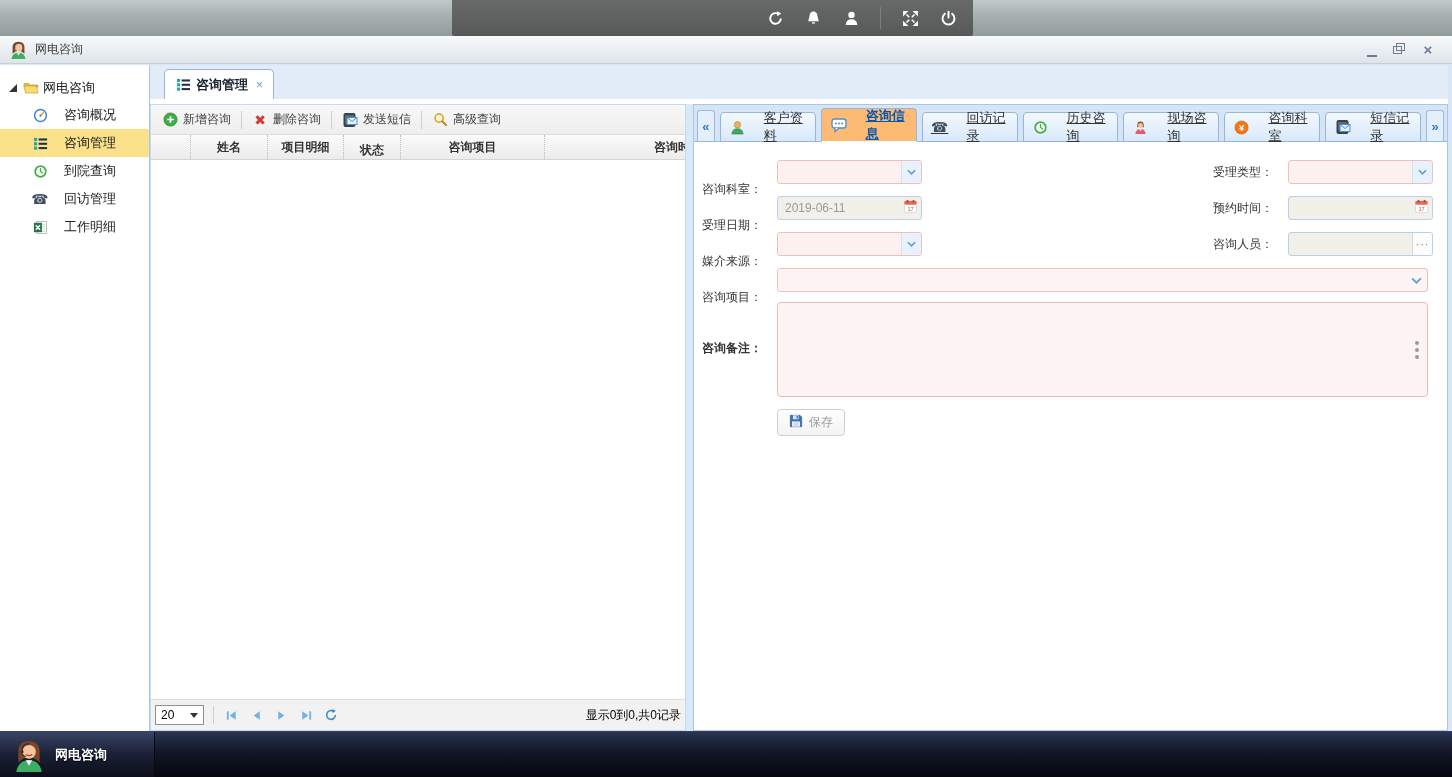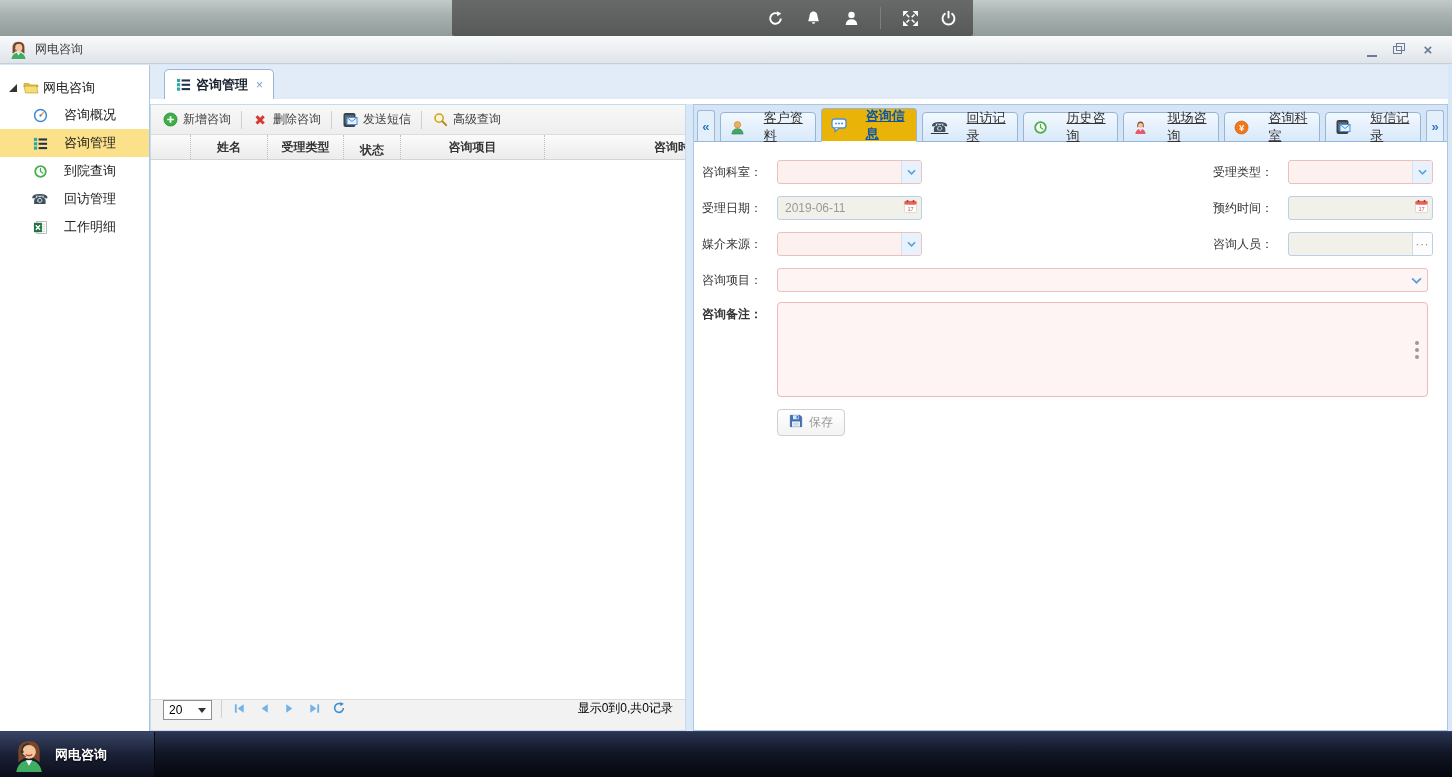--- a/index.html
+++ b/index.html
@@ -67,48 +67,48 @@
                  border-bottom:1px solid #d4d4d4; display:flex; align-items:stretch;
                  font-size:12px; font-weight:bold; color:#333; overflow:hidden; }
   .gh-cell { display:flex; align-items:center; justify-content:center; border-right:1px dotted #bdbdbd; overflow:hidden; white-space:nowrap; }
   .gh-c0 { width:40px; }  .gh-c1 { width:77px; } .gh-c2 { width:76px; } .gh-c3 { width:57px;align-items:flex-end; }
   .gh-c4 { width:144px;justify-content:center; } .gh-c5 { flex:1; border-right:none; justify-content:flex-end; }
   .gh-c5 span { margin-right:-17px; }
 
   .grid-body { flex:1; background:#fff; }
 
   .pager { height:31px; flex:0 0 31px; background:#f2f2f2; border-top:1px solid #dddddd;
-           display:flex; align-items:flex-start; gap:9px; padding:0 12px; font-size:12px; color:#000; }
+           display:flex; align-items:center; gap:9px; padding:0 4px; font-size:12px; color:#000; }
   .page-size { width:49px; height:20px; border:1px solid #8f8f8f; background:#fff; display:flex;
                align-items:center; padding:0 5px; gap:6px; cursor:pointer; justify-content:space-between; }
   .ps-arrow { width:0; height:0; border-left:4px solid transparent; border-right:4px solid transparent; border-top:5px solid #333; }
   .pager-sep { width:1px; height:18px; background:#cfcfcf; }
   .pg-btn { display:flex; align-items:center; justify-content:center; width:16px; height:16px; cursor:pointer; }
   .pager-summary { margin-left:auto; }
 
   
   .v-splitter { width:7px; flex:0 0 7px; background:#d9e8f6; cursor:col-resize; }
 
   
   .right-panel { flex:1; border:1px solid #a9c6e4; background:#fff; display:flex; flex-direction:column; min-width:0; }
   .rp-tabbar { height:37px; flex:0 0 37px; background:#d5e5f6; border-bottom:1px solid #9cb9d9;
                display:flex; align-items:flex-end; gap:5px; padding:3px 3px 0 3px; }
   .rp-scroll { width:20px; height:31px; background:#e3effb; border:1px solid #9cb9d9; border-bottom:none;
                border-radius:3px 3px 0 0; color:#2a7bd0; font-weight:bold; font-size:13px;
                display:flex; align-items:center; justify-content:center; cursor:pointer; }
   .rp-tab { height:30px; display:flex; align-items:center; gap:19px; padding:0 9px;
             background:linear-gradient(180deg,#f2f8fe,#d9e9fa); border:1px solid #93b6da;
             border-radius:4px 4px 0 0; font-size:13px; color:#333; cursor:pointer; margin-bottom:-1px;text-decoration:underline; }
-  .rp-tab.active { height:34px; background:#eab308; border-bottom:1px solid #fff; color:#0a56aa; font-weight:bold; }
+  .rp-tab.active { height:34px; background:#fdba74; border-bottom:1px solid #fff; color:#0a56aa; font-weight:bold; }
   .rp-ic { width:16px; height:16px; display:flex; align-items:center; justify-content:center; }
 
   
   .form-area { flex:1; position:relative; padding-top:12px; font-size:12px; color:#333; overflow:hidden; }
   .form-row { display:flex; align-items:center; height:36px; padding-left:8px; }
-  .f-label { width:75px; flex:0 0 75px; }
+  .f-label { width:75px; flex:0 0 75px;margin-top:34px; }
   .f-label2 { width:75px; flex:0 0 75px; margin-left:291px; }
   .combo { width:145px; height:24px; border:1px solid #eec0bd; border-radius:3px; background:#fdf1f0;
            display:flex; overflow:hidden; }
   .combo .ctext { flex:1; }
   .combo .cbtn { width:20px; background:#e8f2fc; border-left:1px solid #d2e2f2; display:flex; align-items:center; justify-content:center; cursor:pointer; }
   .datebox { width:145px; height:24px; border:1px solid #b9d1e8; border-radius:3px; background:#f1f1ea;
              display:flex; align-items:center; padding:0 3px 0 7px; }
   .datebox .dval { flex:1; color:#9a9a9a; font-size:12px; }
   .personbox { width:145px; height:24px; border:1px solid #b9d1e8; border-radius:3px; background:#f1f1ea;
                display:flex; align-items:center; overflow:hidden; }
@@ -333,21 +333,21 @@
         </div>
 
         <div class="grid-header">
           <div class="gh-cell gh-c0">
               <span></span>
             </div>
           <div class="gh-cell gh-c1">
               <span>姓名</span>
             </div>
           <div class="gh-cell gh-c2">
-              <span>受理类型</span>
+              <span>项目明细</span>
             </div>
           <div class="gh-cell gh-c3">
               <span>状态</span>
             </div>
           <div class="gh-cell gh-c4">
               <span>咨询项目</span>
             </div>
           <div class="gh-cell gh-c5">
               <span>咨询时间</span>
             </div>

